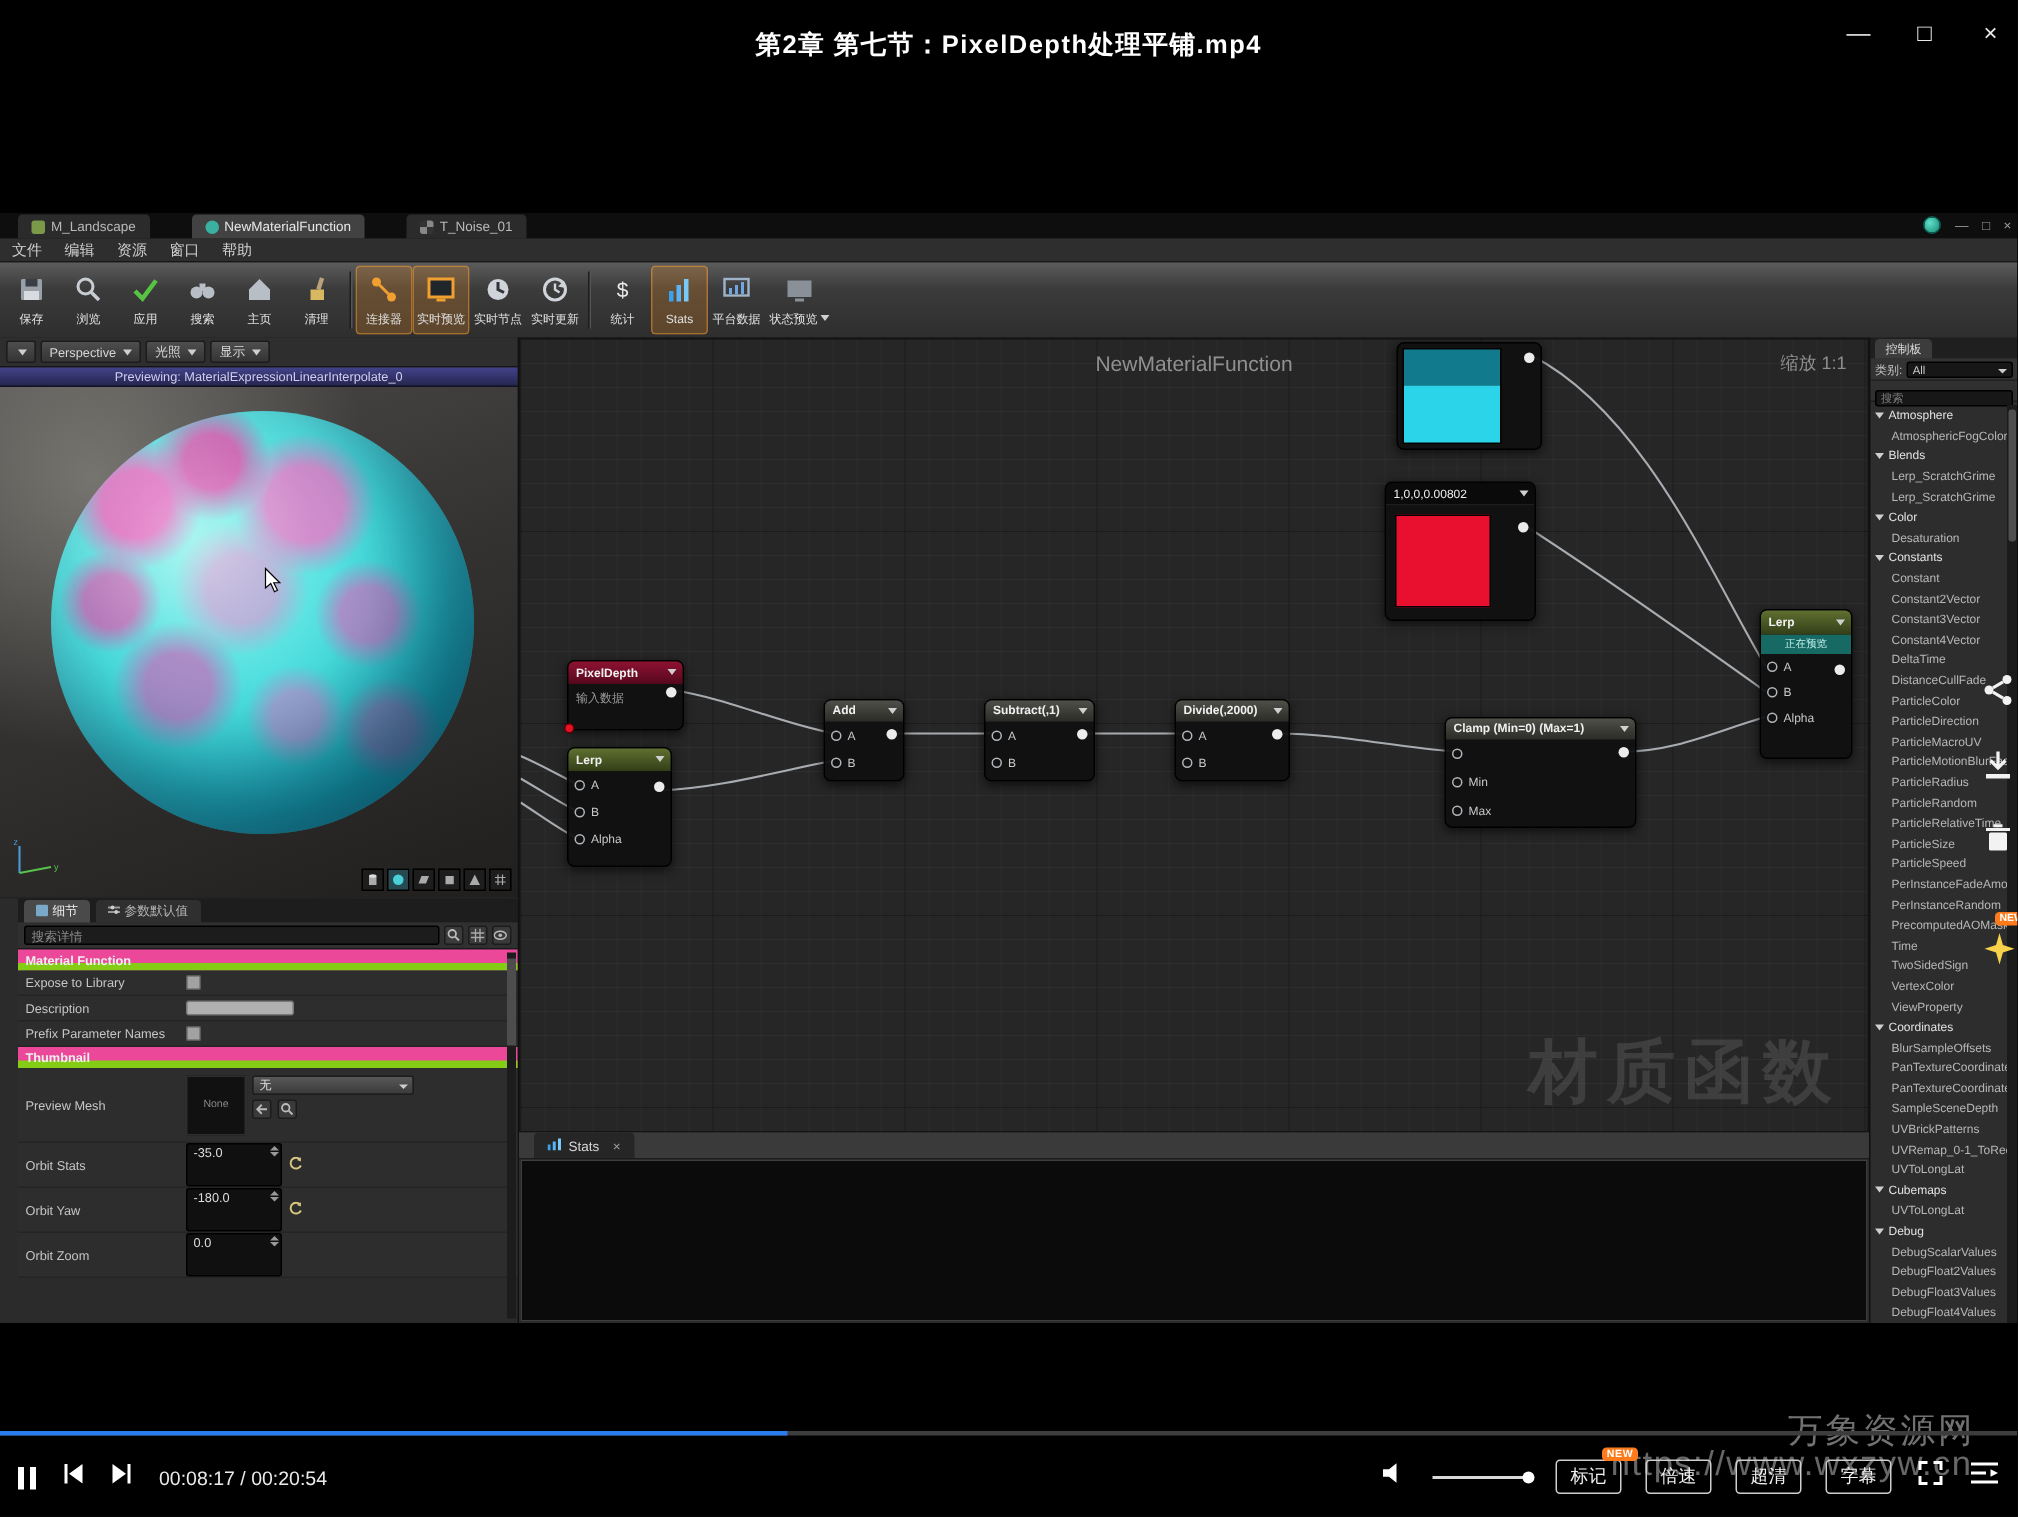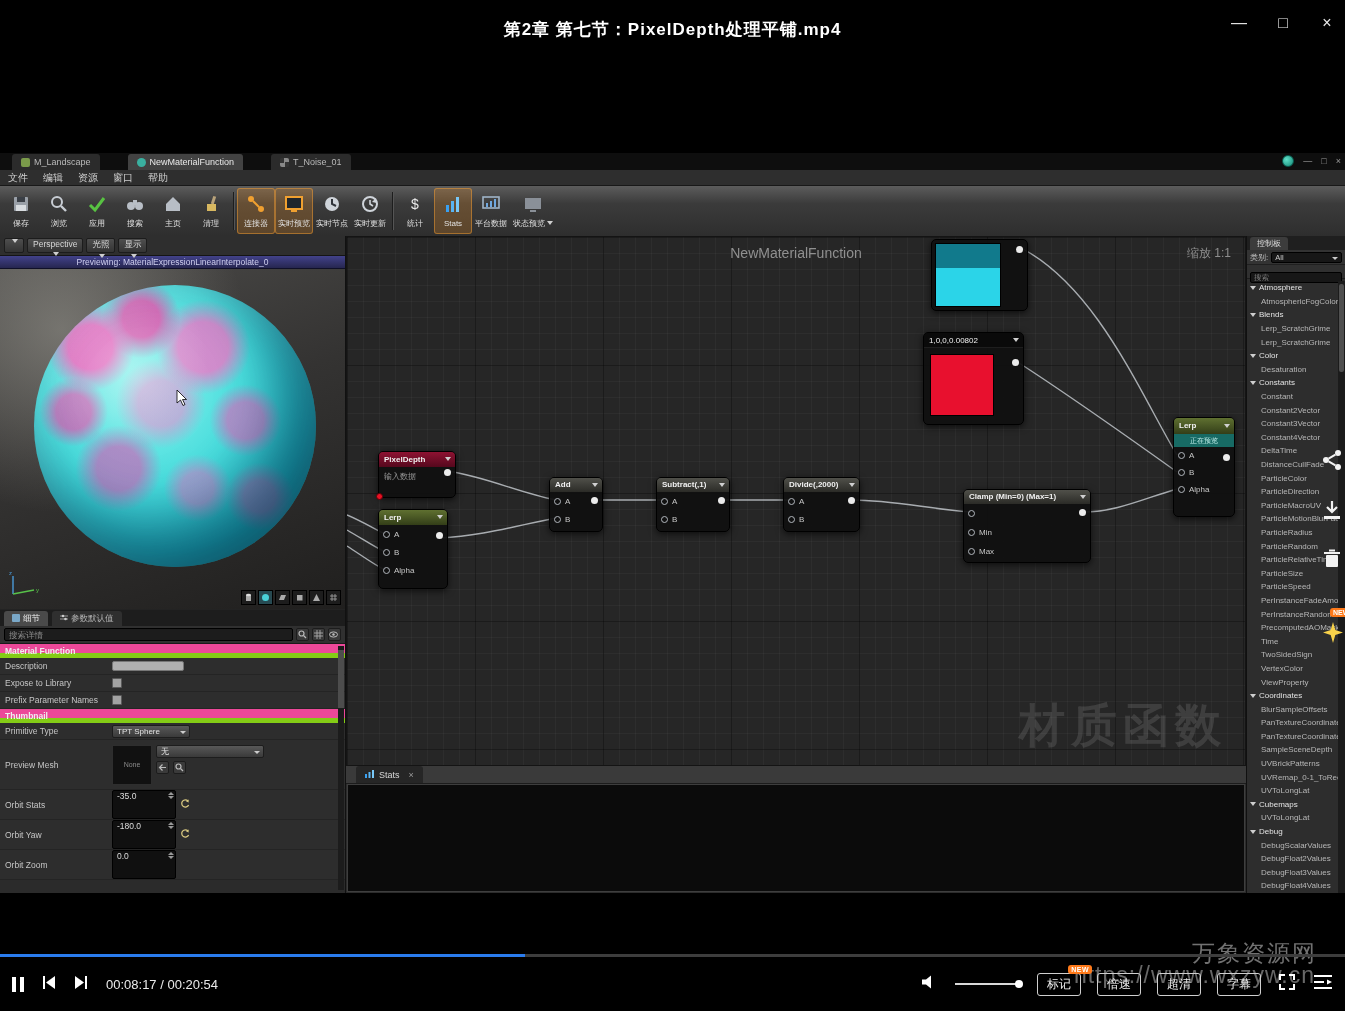--- a/index.html
+++ b/index.html
@@ -30,21 +30,21 @@
     font-weight:bold; padding:1px 3px; border-radius:3px; letter-spacing:.5px; }
 
   .overlay-icon { position:absolute; width:24px; height:24px; z-index:5; }
   .overlay-new { position:absolute; left:1330px; top:608px; background:#ff7a1a; color:#fff; font-size:7px;
     font-weight:bold; padding:1px 3px; border-radius:3px; z-index:5; }
 
   .wm-site { position:absolute; right:28px; top:938px; color:rgba(205,205,205,.55); font-size:23px; letter-spacing:2px; z-index:1; }
   .wm-url  { position:absolute; right:30px; top:962px; color:rgba(205,205,205,.5); font-size:23px; letter-spacing:1px; z-index:1; }
 
   
-  .editor { position:absolute; left:0; top:153px; width:1345px; height:740px; background:#1f1f1f; }
+  .editor { position:absolute; left:0; top:142px; width:1345px; height:740px; background:#1f1f1f; }
 
   .tabbar { position:absolute; left:0; top:0; width:100%; height:17px; background:#0e0e0e;
     display:flex; align-items:flex-end; padding-left:12px; gap:28px; }
   .etab { display:flex; align-items:center; gap:4px; height:16px; padding:0 9px; background:#2b2b2b;
     color:#b9b9b9; font-size:9px; border-radius:3px 3px 0 0; white-space:nowrap; }
   .etab.active { background:#424242; color:#e8e8e8; }
   .etab .ticon { width:9px; height:9px; border-radius:2px; display:inline-block; }
   .tabbar-right { position:absolute; right:4px; top:2px; display:flex; align-items:center; gap:9px; }
   .tabbar-right .mini { color:#9a9a9a; font-size:9px; }
   .globe-dot { width:12px; height:12px; border-radius:50%; background:radial-gradient(circle at 35% 35%, #5fe0c8, #148876); border:1px solid #0a5a4e; }
@@ -58,21 +58,21 @@
   .tb-item { display:flex; flex-direction:column; align-items:center; justify-content:center; gap:2px;
     min-width:38px; height:46px; padding:0 3px; color:#e0e0e0; font-size:8px; white-space:nowrap; border-radius:3px; }
   .tb-item.active { background:rgba(255,150,30,.22); box-shadow:inset 0 0 0 1px rgba(255,165,50,.45); }
   .tb-sep { width:1px; height:38px; background:#1d1d1d; margin:0 3px; box-shadow:1px 0 0 #555; }
   .tb-caret { width:0; height:0; border-left:3px solid transparent; border-right:3px solid transparent; border-top:4px solid #cfcfcf; margin-left:2px; }
 
   
   .vp-panel { position:absolute; left:0; top:83px; width:346px; height:374px; background:#232323; border-right:1px solid #111; }
   .vp-toolbar { height:20px; background:#2e2e2e; display:flex; align-items:center; gap:3px; padding:0 4px; border-bottom:1px solid #151515; }
   .vp-btn { display:flex; align-items:center; gap:3px; height:15px; padding:0 5px; background:linear-gradient(#4e4e4e,#343434);
-    border:1px solid #1c1c1c; border-radius:2px; color:#d6d6d6; font-size:8.5px;flex-direction:column; }
+    border:1px solid #1c1c1c; border-radius:2px; color:#d6d6d6; font-size:8.5px; }
   .vp-previewing { height:13px; background:linear-gradient(#42428a,#262650); color:#cfcfef; font-size:8.5px;
     text-align:center; line-height:13px; border-bottom:1px solid #101028; white-space:nowrap; overflow:hidden; }
   .vp-canvas { position:relative; height:340px; overflow:hidden;
     background:
       radial-gradient(circle at 18% 18%, rgba(160,158,150,.55), rgba(160,158,150,0) 46%),
       linear-gradient(160deg, #4c4b49 0%, #343332 45%, #201f1e 100%); }
   .sphere { position:absolute; left:34px; top:16px; width:282px; height:282px; border-radius:50%;
     background:
       radial-gradient(circle at 32% 28%, rgba(255,255,255,.32), rgba(255,255,255,0) 30%),
       radial-gradient(circle at 20% 22%, rgba(236,96,188,.9) 0 7%, rgba(236,96,188,0) 14%),
@@ -86,21 +86,21 @@
       radial-gradient(circle at 80% 75%, rgba(220,80,170,.45) 0 5%, rgba(220,80,170,0) 11%),
       radial-gradient(circle at 38% 34%, #8df2ec 0%, #49dede 40%, #1fb2c4 68%, #0d7f96 88%, #085e74 100%);
     box-shadow: inset -28px -34px 60px rgba(2,40,58,.55), inset 6px 8px 30px rgba(255,255,255,.15); }
   .vp-cursor { position:absolute; left:176px; top:120px; }
   .vp-gizmo { position:absolute; left:6px; bottom:6px; }
   .shape-strip { position:absolute; right:4px; bottom:4px; display:flex; gap:2px; }
   .shape-btn { width:15px; height:15px; background:#1d1d1d; border:1px solid #000; display:flex; align-items:center; justify-content:center; }
   .shape-btn.current { background:#274a52; }
 
   
-  .det-panel { position:absolute; left:0; top:457px; width:346px; height:283px; background:#2b2b2b; border-right:1px solid #111; font-size:8.5px; color:#cfcfcf; }
+  .det-panel { position:absolute; left:0; top:457px; width:346px; height:283px; background:#2b2b2b; border-right:1px solid #111; font-size:8.5px; color:#cfcfcf;padding-left:12px; }
   .det-tabs { height:16px; background:#1d1d1d; display:flex; align-items:flex-end; gap:4px; padding-left:4px; }
   .det-tab { display:flex; align-items:center; gap:3px; height:15px; padding:0 8px; background:#2f2f2f; color:#b5b5b5; border-radius:3px 3px 0 0; font-size:8.5px; }
   .det-tab.active { background:#4a4a4a; color:#eee; }
   .det-search-row { height:18px; display:flex; align-items:center; gap:3px; padding:2px 4px; background:#303030; border-bottom:1px solid #1a1a1a; }
   .det-search { flex:1; height:13px; background:#1c1c1c; border:1px solid #000; border-radius:2px; color:#bbb; font-size:8.5px; padding:0 4px; outline:none; }
   .det-search::placeholder { color:#8a8a8a; }
   .det-miniicon { width:13px; height:13px; display:flex; align-items:center; justify-content:center; background:#3a3a3a; border:1px solid #1c1c1c; border-radius:2px; }
   .det-section { height:14px; background:#ec4899; color:#efefef; font-weight:bold; font-size:8.5px; line-height:14px; padding-left:5px; border-bottom:5px solid #84cc16; }
   .det-row { display:flex; align-items:center; min-height:17px; border-bottom:1px solid #242424; background:#2d2d2d; }
   .det-label { width:112px; padding-left:5px; color:#c6c6c6; }
@@ -442,46 +442,40 @@
             <svg width="11" height="9">
               <ellipse cx="4.5" cy="4.5" rx="4" ry="2.6" fill="none" stroke="#bbb" stroke-width="1"></ellipse>
               <circle cx="4.5" cy="4.5" r="1.2" fill="#bbb"></circle>
             </svg>
           </span>
       </div>
 
       <div class="det-section">Material Function</div>
 
       <div class="det-row">
+        <span class="det-label">Expose to Library</span>
+        <span class="det-ctrl">
+            <span class="det-check"></span>
+          </span>
+      </div>
+      <div class="det-row">
         <span class="det-label">Description</span>
         <span class="det-ctrl">
             <span class="field-light"></span>
-          </span>
-      </div>
-      <div class="det-row">
-        <span class="det-label">Expose to Library</span>
-        <span class="det-ctrl">
-            <span class="det-check"></span>
           </span>
       </div>
       <div class="det-row">
         <span class="det-label">Prefix Parameter Names</span>
         <span class="det-ctrl">
             <span class="det-check"></span>
           </span>
       </div>
 
       <div class="det-section">Thumbnail</div>
 
-      <div class="det-row">
-        <span class="det-label">Primitive Type</span>
-        <span class="det-ctrl">
-          <span class="det-select"><span>TPT Sphere</span><span class="sel-caret"></span></span>
-        </span>
-      </div>
       <div class="det-row" style="min-height:50px">
         <span class="det-label">Preview Mesh</span>
         <span class="det-ctrl" style="align-items:flex-start">
           <span class="mesh-thumb">
               <span>None</span>
             </span>
           <span style="display:flex;flex-direction:column;gap:3px">
             <span class="det-select" style="width:108px"><span>无</span><span class="sel-caret"></span></span>
             <span style="display:flex;gap:4px">
               <span class="det-miniicon">

